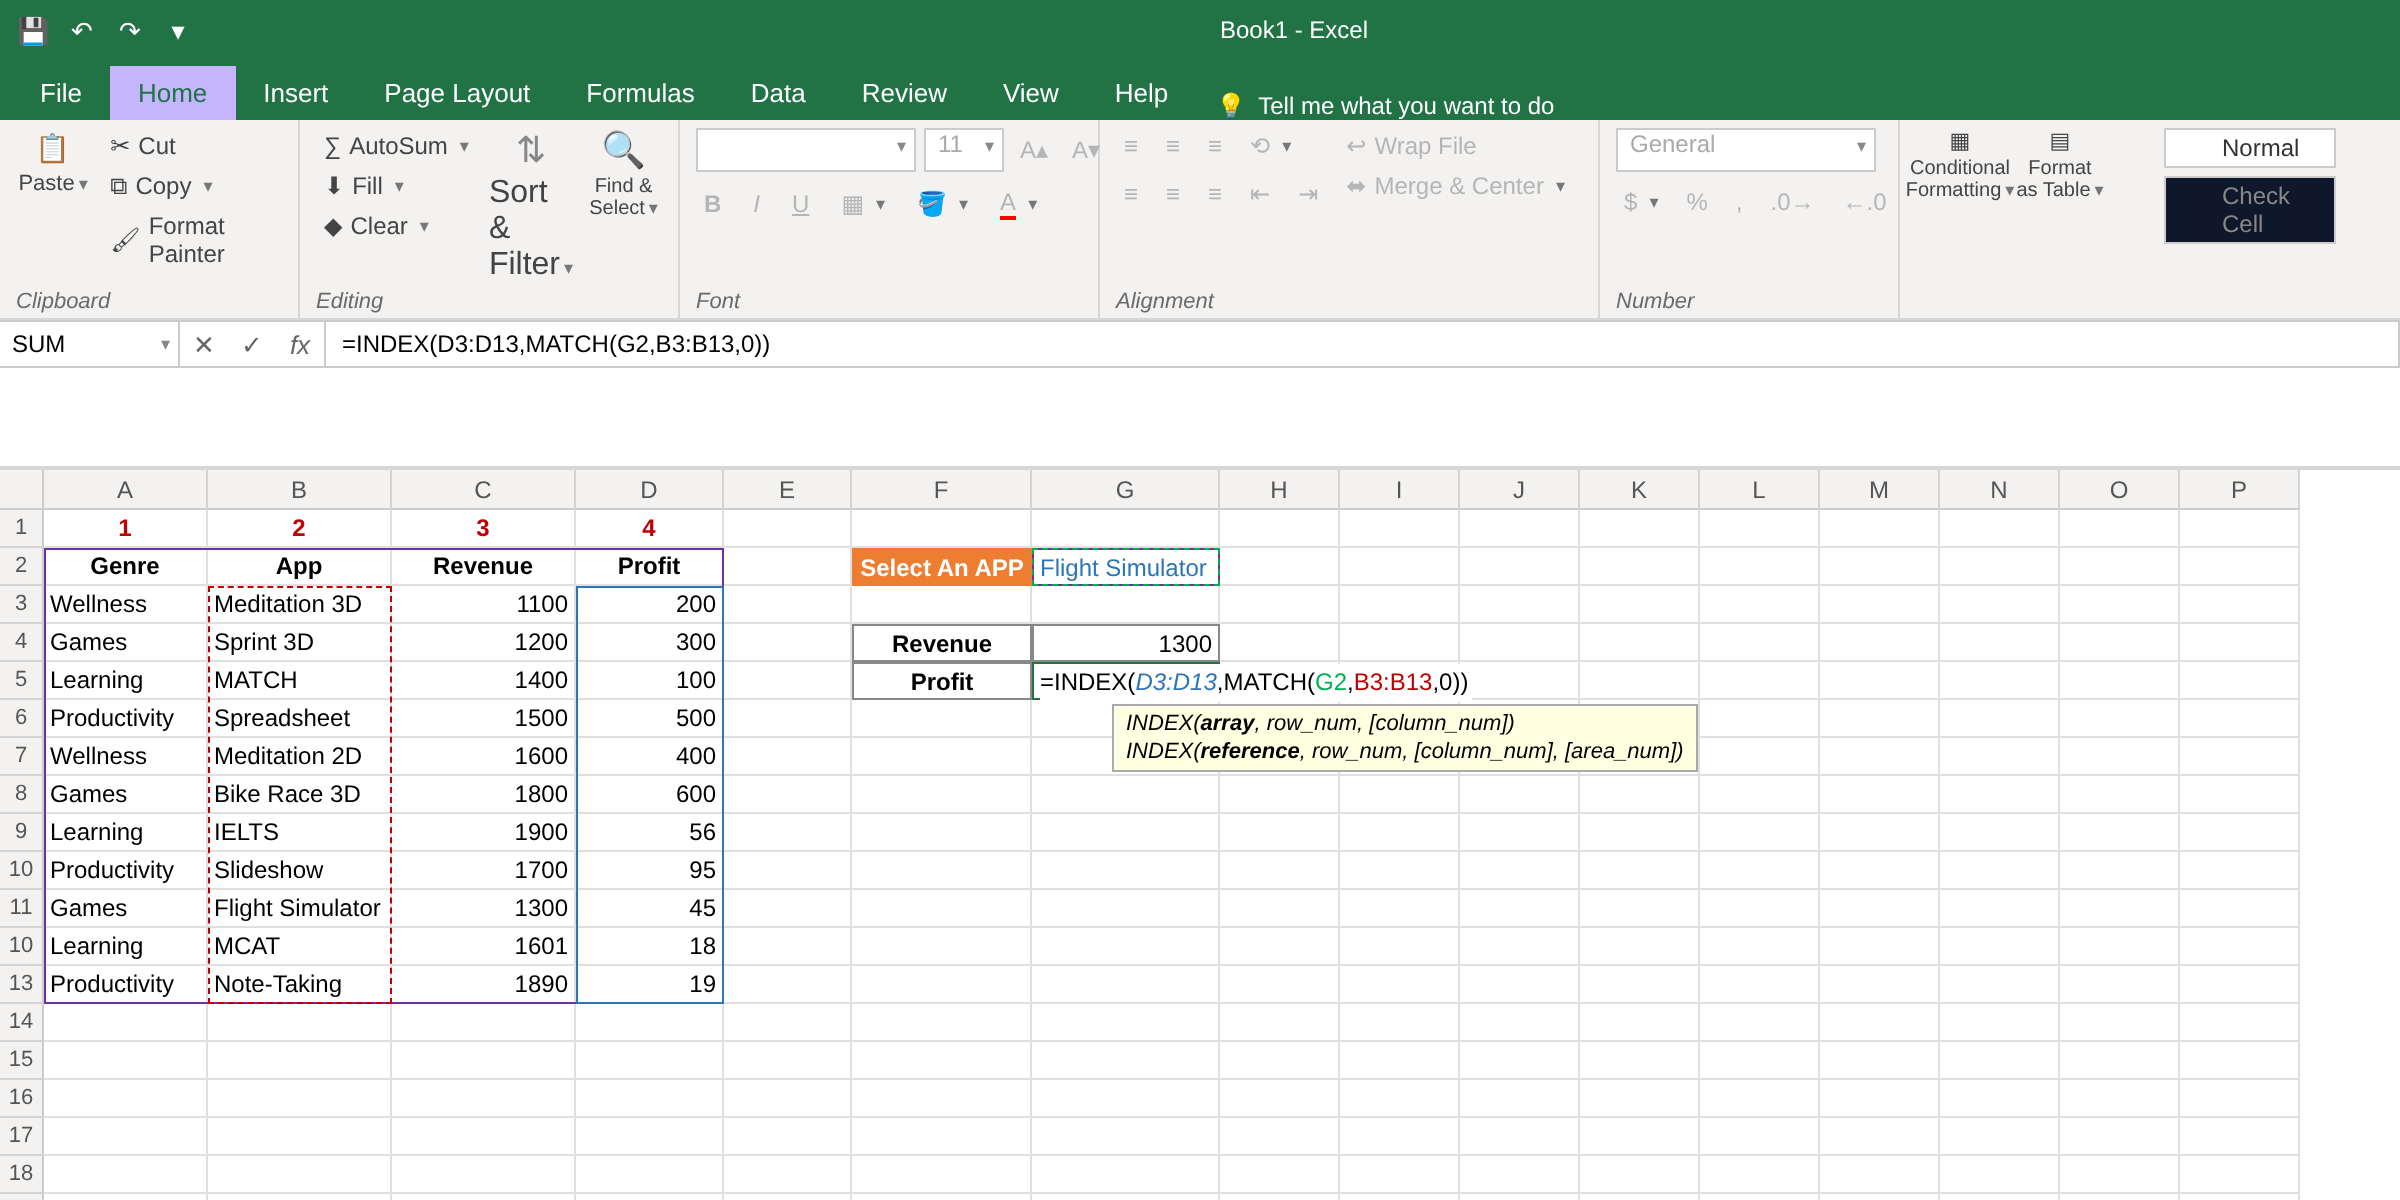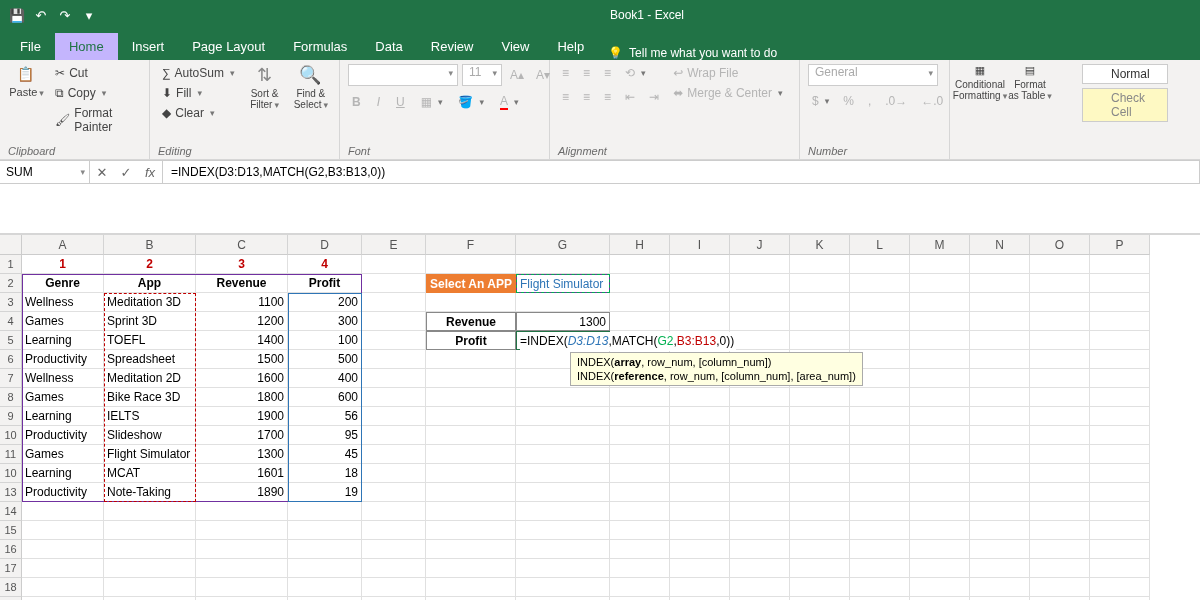--- a/index.html
+++ b/index.html
@@ -25,21 +25,21 @@
 .rbtn { display: flex; align-items: center; gap: 4px; font-size: 12px; color: #444; padding: 2px 4px; cursor: pointer; }
 .rbtn.disabled { color: #b5b5b5; }
 .rcol { display: flex; flex-direction: column; gap: 2px; }
 .big-btn { display: flex; flex-direction: column; align-items: center; justify-content: center; width: 44px; font-size: 11px; color: #444; gap: 2px; cursor: pointer; }
 .icon-box { width: 20px; height: 20px; display: inline-flex; align-items: center; justify-content: center; font-size: 14px; }
 .dropdown-arrow::after { content: "▾"; font-size: 9px; margin-left: 2px; color: #777; }
 .combo { border: 1px solid #ccc; background: #fff; height: 22px; padding: 0 18px 0 6px; font-size: 12px; color: #aaa; position: relative; }
 .combo::after { content: "▾"; position: absolute; right: 4px; top: 3px; font-size: 9px; color: #888; }
 .style-box { border: 1px solid #ccc; padding: 2px 28px; font-size: 12px; }
 .style-normal { background: #fff; color: #333; }
-.style-check { background: #fef9c3; color: #888; margin-top: 2px; }
+.style-check { background: #0f172a; color: #888; margin-top: 2px; }
 
 
 .fbar-wrap { border-bottom: 1px solid #d6d6d6; }
 .fbar { display: flex; align-items: stretch; height: 24px; }
 .namebox { width: 90px; border: 1px solid #ccc; border-left: none; display: flex; align-items: center; padding: 0 6px; font-size: 12px; position: relative; }
 .namebox::after { content: "▾"; position: absolute; right: 4px; font-size: 9px; color: #888; }
 .fbar-btns { display: flex; align-items: center; border: 1px solid #ccc; border-left: none; }
 .fbar-btn { width: 24px; text-align: center; font-size: 13px; color: #666; cursor: pointer; }
 .formula-input { flex: 1; border: 1px solid #ccc; border-left: none; padding: 0 8px; display: flex; align-items: center; font-size: 12px; }
 .fbar-expand { height: 50px; border-bottom: 1px solid #d6d6d6; }
@@ -143,21 +143,21 @@
             <span>⬇</span>
             <span>Fill</span>
           </div>
         <div class="rbtn dropdown-arrow">
             <span>◆</span>
             <span>Clear</span>
           </div>
       </div>
       <div class="big-btn">
         <span style="font-size:18px;color:#888">⇅</span>
-        <span class="dropdown-arrow" style="font-size:10px;text-align:center">Sort &amp; Filter</span>
+        <span class="dropdown-arrow" style="font-size:16px;">Sort &amp; Filter</span>
       </div>
       <div class="big-btn">
         <span style="font-size:18px;color:#2e75b6">🔍</span>
         <span class="dropdown-arrow" style="font-size:10px;text-align:center">Find &amp; Select</span>
       </div>
     </div>
     <div class="rgroup-label">Editing</div>
   </div>
 
   <div class="rgroup" style="width:210px">
@@ -378,21 +378,21 @@
           <div class="cell cJ"></div>
           <div class="cell cK"></div>
           <div class="cell cL"></div>
           <div class="cell cM"></div>
           <div class="cell cN"></div>
           <div class="cell cO"></div>
           <div class="cell cP"></div>
         </div>
         <div class="row">
           <div class="cell cA">Learning</div>
-          <div class="cell cB">TOEFL</div>
+          <div class="cell cB">MATCH</div>
           <div class="cell cC right">1400</div>
           <div class="cell cD right">100</div>
           <div class="cell cE"></div>
           <div class="cell cF center bold outbox">Profit</div>
           <div class="cell cG active-cell" style="overflow: visible; position: relative; z-index: 5;">
             <span style="white-space:nowrap;position:absolute;background:#fff;padding-right:2px">=INDEX(<span class="col-f-blue">D3:D13</span>,MATCH(<span class="col-f-green">G2</span>,<span class="col-f-red">B3:B13</span>,0))</span>
           </div>
           <div class="cell cH"></div>
           <div class="cell cI"></div>
           <div class="cell cJ"></div>
@@ -652,16 +652,16 @@
           <div class="cell cL"></div>
           <div class="cell cM"></div>
           <div class="cell cN"></div>
           <div class="cell cO"></div>
           <div class="cell cP"></div>
         </div>
         <div class="range-purple" style="position: absolute; left: 0px; top: 19px; width: 340px; height: 228px; pointer-events: none;"></div>
         <div class="range-red" style="position: absolute; left: 82px; top: 38px; width: 92px; height: 209px; pointer-events: none;"></div>
         <div class="range-blue" style="position: absolute; left: 266px; top: 38px; width: 74px; height: 209px; pointer-events: none;"></div>
         <div class="range-green" style="position: absolute; left: 494px; top: 19px; width: 94px; height: 19px; pointer-events: none;"></div>
-        <div class="tooltip" style="left: 548px; top: 97px;">INDEX(<b>array</b>, row_num, [column_num])<br>INDEX(<b>reference</b>, row_num, [column_num], [area_num])</div>
+        <div class="tooltip" style="left: 534px; top: 97px; font-style: italic;">INDEX(<b>array</b>, row_num, [column_num])<br>INDEX(<b>reference</b>, row_num, [column_num], [area_num])</div>
       </div>
   </div>
 </div>
 
 </body></html>

